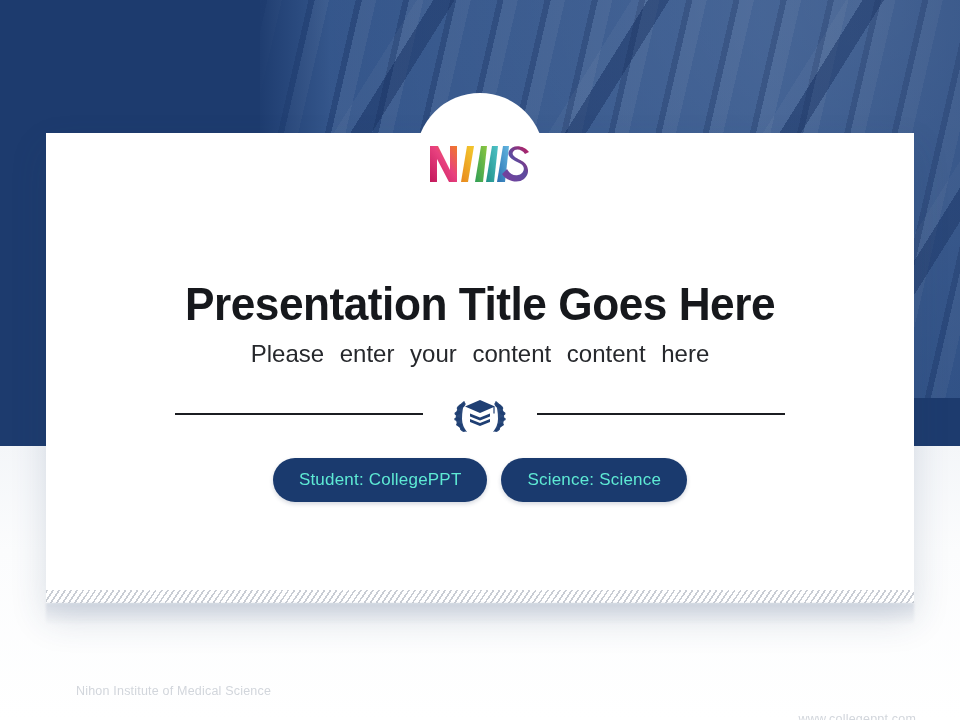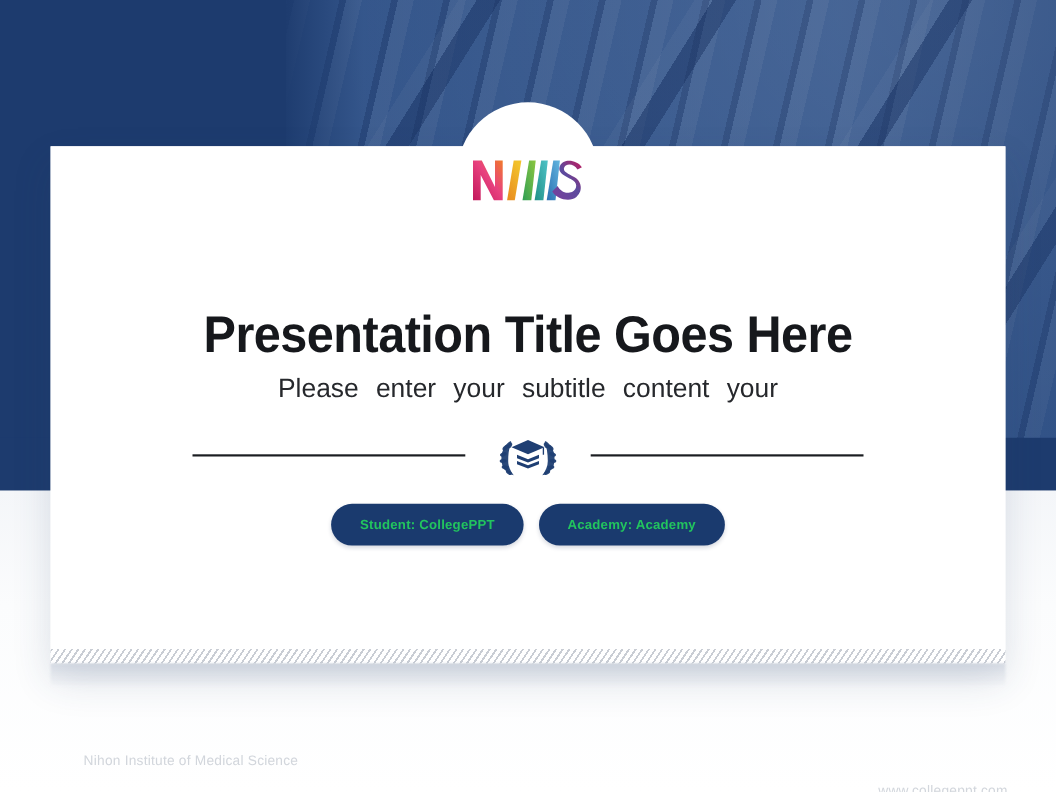--- a/index.html
+++ b/index.html
@@ -228,23 +228,23 @@
     position: absolute;
     left: 0;
     top: 458px;
     width: 960px;
     display: flex;
     justify-content: center;
     gap: 14px;
   }
   .pill {
     background: #1a3a6e;
-    color: #22c55e;
-    font-size: 12px;
-    font-weight: bold;
+    color: #5eead4;
+    font-size: 17px;
+    font-weight: normal;
     border-radius: 22px;
     padding: 12px 26px;
     letter-spacing: 0.2px;
     white-space: nowrap;
     border: none;
     font-family: "Liberation Sans", sans-serif;
     box-shadow: 0 2px 4px rgba(20,40,80,0.18);
   }
 
   
@@ -325,21 +325,21 @@
       <path d="M69 42 L75 6 L81 6 L77 42 Z" fill="url(#gM3)"></path>
 
       <path d="M101 12 C96 5 84 4 81 11 C78 18 88 21 93 24 C98 27 96 34 90 35
                C85 36 81 33 79 29 L74 34 C78 41 90 44 96 39 C103 33 100 24 94 21
                C89 18 83 16 85 12 C87 8 94 9 97 14 Z" fill="url(#gS)"></path>
     </svg>
   </div>
 
   <div class="title">Presentation Title Goes Here</div>
 
-  <div class="subtitle">Please enter your subtitle content your</div>
+  <div class="subtitle">Please enter your content content here</div>
 
   <div class="divider-row">
     <div class="rule"></div>
     <div class="emblem">
       <svg width="60" height="42" viewBox="0 0 60 42" aria-label="emblem">
         <g fill="#1f3f73">
 
           <path d="M14 8 C8 12 5 19 6 27 C7 34 12 38 17 39 C14 35 12 31 12 26
                    C12 19 13 13 15 9 Z" opacity="0.95"></path>
           <g opacity="0.95">
@@ -369,19 +369,19 @@
 
           <path d="M44.6 13.8 L44.6 20.5 L43.4 20.5 L43.4 13.8 Z"></path>
         </g>
       </svg>
     </div>
     <div class="rule"></div>
   </div>
 
   <div class="pill-row">
     <button class="pill">Student: CollegePPT</button>
-    <button class="pill">Academy: Academy</button>
+    <button class="pill">Science: Science</button>
   </div>
 
   <div class="footer-left">Nihon Institute of Medical Science</div>
   <div class="footer-right">www.collegeppt.com</div>
 
 </div>
 
 </body></html>

